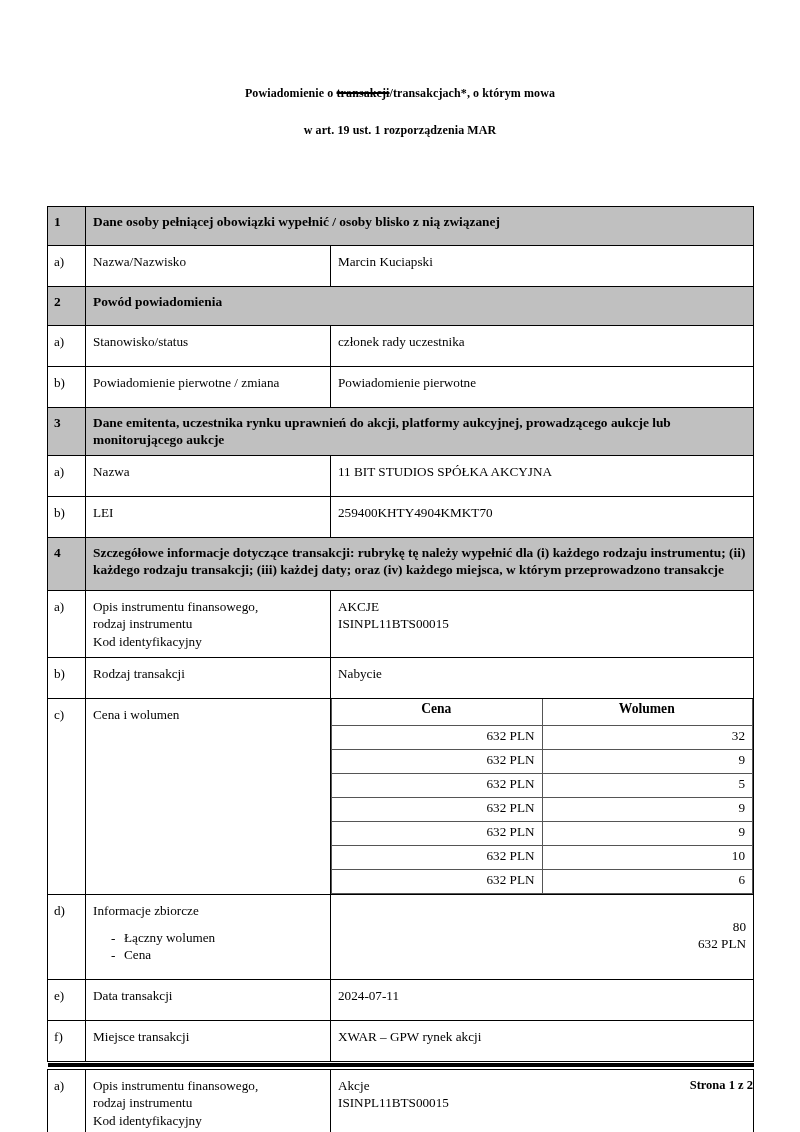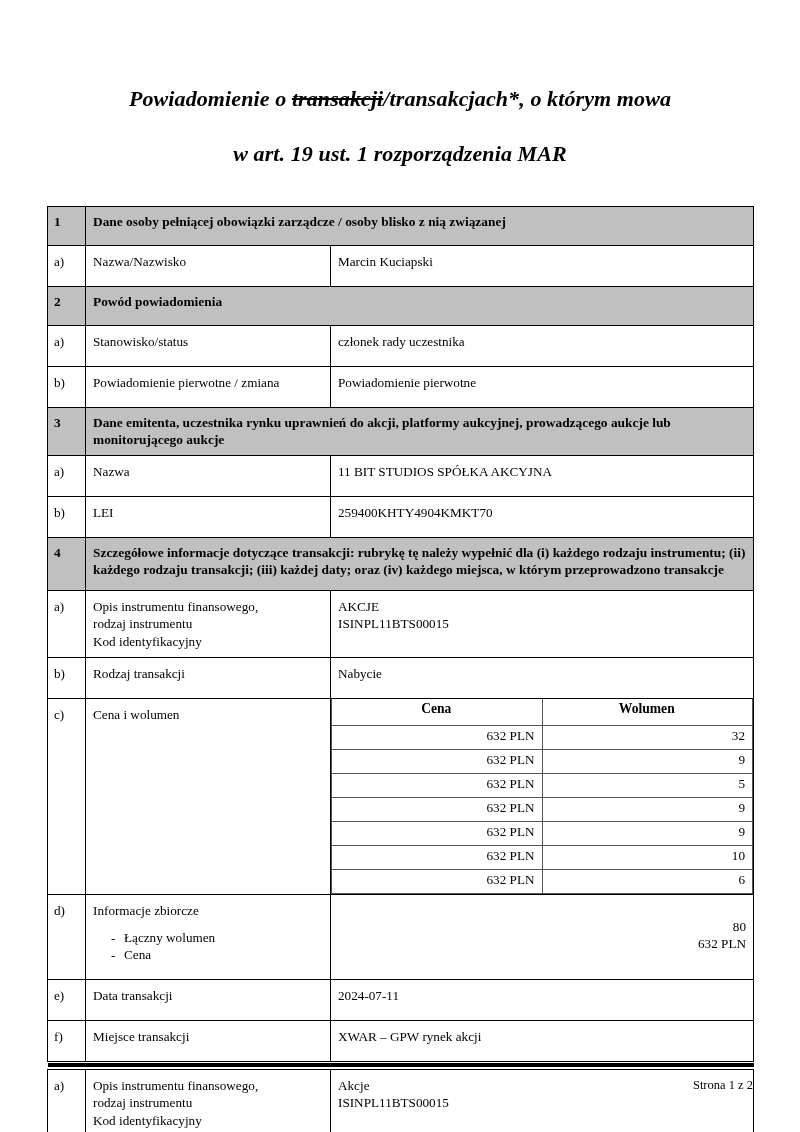--- a/index.html
+++ b/index.html
@@ -25,28 +25,27 @@
 
   
   .title-block {
     position: absolute;
     left: 0;
     top: 86px;
     width: 800px;
     text-align: center;
   }
   .title-line {
-    font-size: 22px;
+    font-size: 12px;
     font-weight: bold;
     letter-spacing: 0.1px;
     line-height: 1.2;
-    font-style: italic;
   }
   .title-line.second {
-    margin-top: 29px;
+    margin-top: 23px;
   }
   .strike {
     text-decoration: line-through;
     text-decoration-thickness: 1.5px;
   }
 
   
   .doc-table {
     position: absolute;
     left: 47px;
@@ -166,20 +165,21 @@
   }
 
   
   .footer {
     position: absolute;
     left: 0;
     top: 1078px;
     width: 753px;
     text-align: right;
     font-size: 12.5px;
+    font-weight: bold;
   }
 </style>
 </head>
 <body>
 
 <div class="page">
 
   <div class="title-block">
     <div class="title-line"><span>Powiadomienie o </span><span class="strike">transakcji</span><span>/transakcjach*, o którym mowa</span></div>
     <div class="title-line second">w art. 19 ust. 1 rozporządzenia MAR</div>
@@ -191,21 +191,21 @@
         <col class="c-lbl">
         <col class="c-val">
     </colgroup>
     <tbody>
 
       <tr class="section h-sec1">
         <td>
             <div class="cell idx">1</div>
           </td>
         <td colspan="2">
-            <div class="cell">Dane osoby pełniącej obowiązki zarządcze / osoby blisko z nią związanej</div>
+            <div class="cell">Dane osoby pełniącej obowiązki wypełnić / osoby blisko z nią związanej</div>
           </td>
       </tr>
       <tr class="h-std">
         <td>
             <div class="cell idx">a)</div>
           </td>
         <td>
             <div class="cell">Nazwa/Nazwisko</div>
           </td>
         <td>

